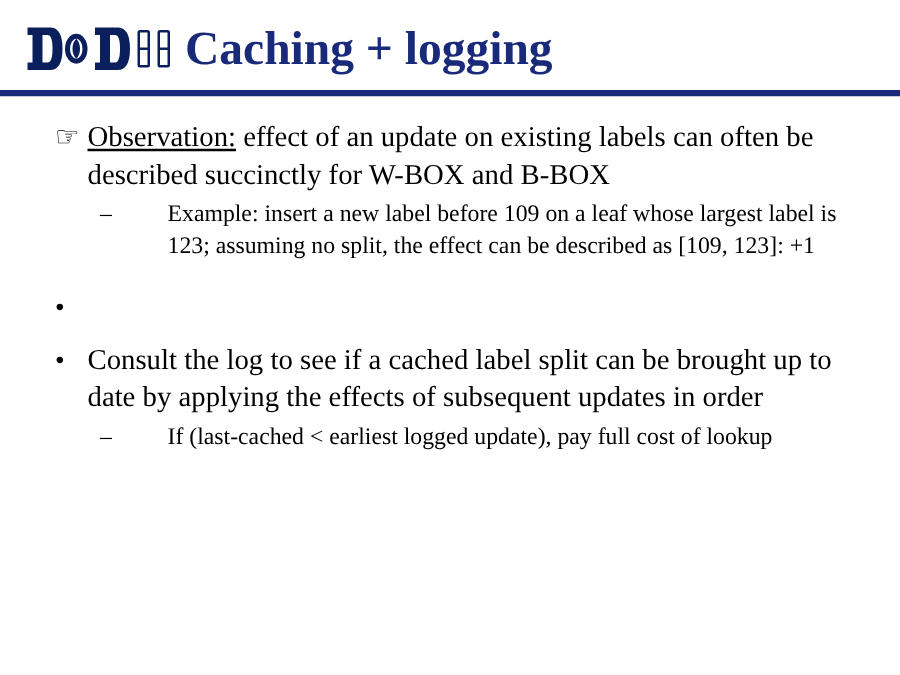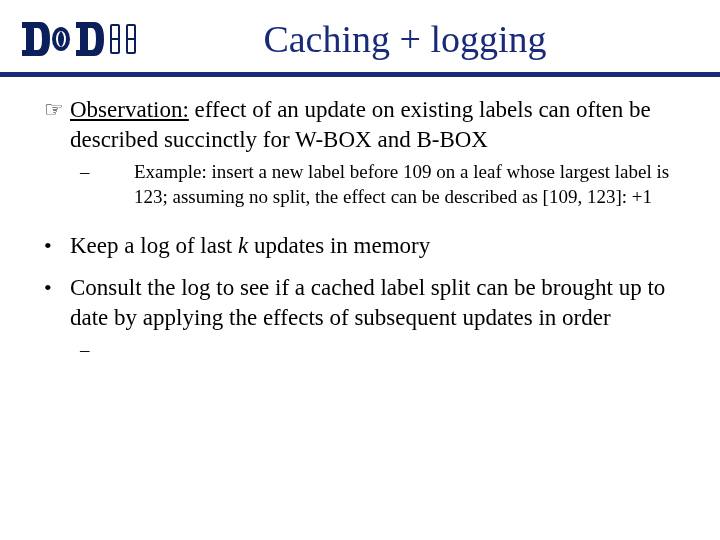--- a/index.html
+++ b/index.html
@@ -21,24 +21,23 @@
     width: 130px;
     height: 54px;
     display: flex;
     align-items: center;
     justify-content: center;
     flex-shrink: 0;
   }
   .logo svg { width: 100%; height: 100%; }
   .title {
     flex: 1;
-    text-align: center;
     font-family: 'Comic Sans MS', 'Chalkboard SE', cursive;
     font-size: 38px;
-    font-weight: normal;
+    font-weight: bold;
     color: #1a2a7a;
     padding-right: 40px;
   }
   .divider {
     height: 5px;
     background: #1a2a7a;
     margin: 2px 0 18px 0;
   }
   .content {
     padding: 0 34px 0 44px;
@@ -128,29 +127,27 @@
 
   <div class="sub-row">
     <div class="sub-dash">–</div>
     <div class="sub-text">Example: insert a new label before 109 on a leaf whose largest label is 123; assuming no split, the effect can be described as [109, 123]: +1</div>
   </div>
 
   <div class="gap"></div>
 
   <div class="bullet-row">
     <div class="bullet-dot">•</div>
-    <div class="bullet-text">
-      <span>Keep a log of last </span><span class="italic">k</span><span> updates in memory</span>
-    </div>
   </div>
 
   <div class="gap"></div>
 
   <div class="bullet-row">
     <div class="bullet-dot">•</div>
     <div class="bullet-text">Consult the log to see if a cached label split can be brought up to date by applying the effects of subsequent updates in order</div>
   </div>
 
   <div class="sub-row">
     <div class="sub-dash">–</div>
+    <div class="sub-text">If (last-cached &lt; earliest logged update), pay full cost of lookup</div>
   </div>
 
 </div>
 
 </body></html>

